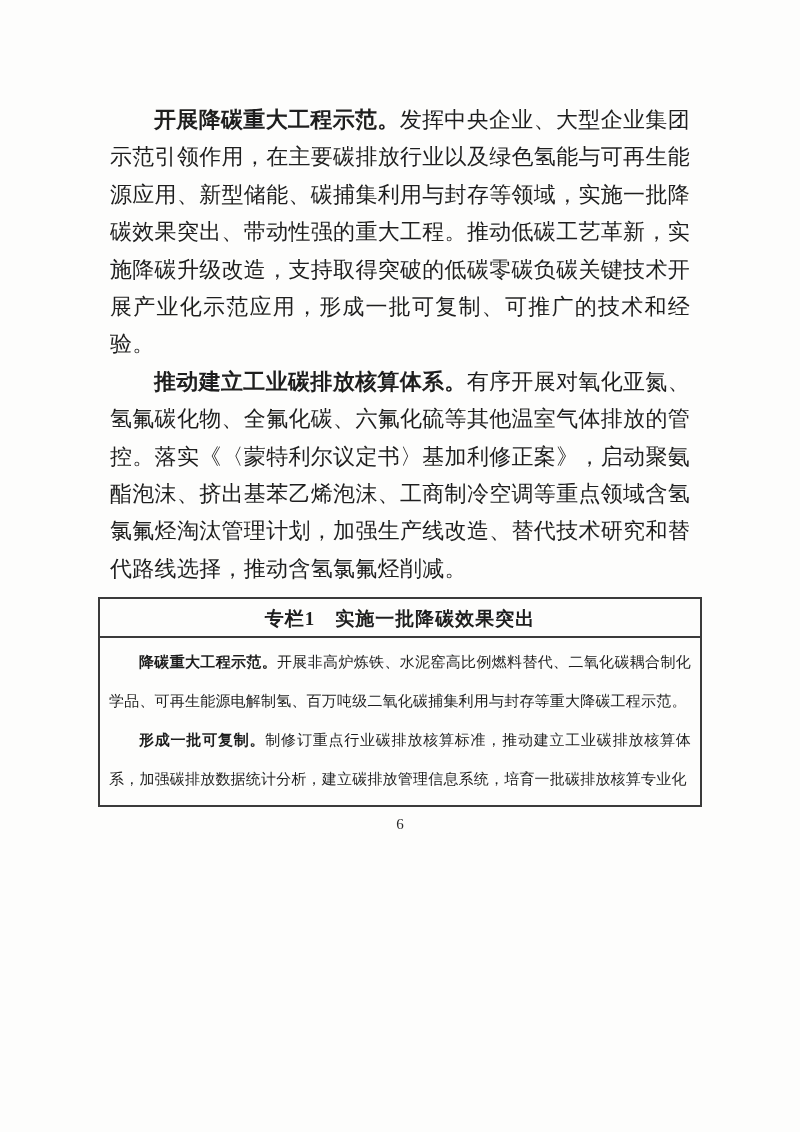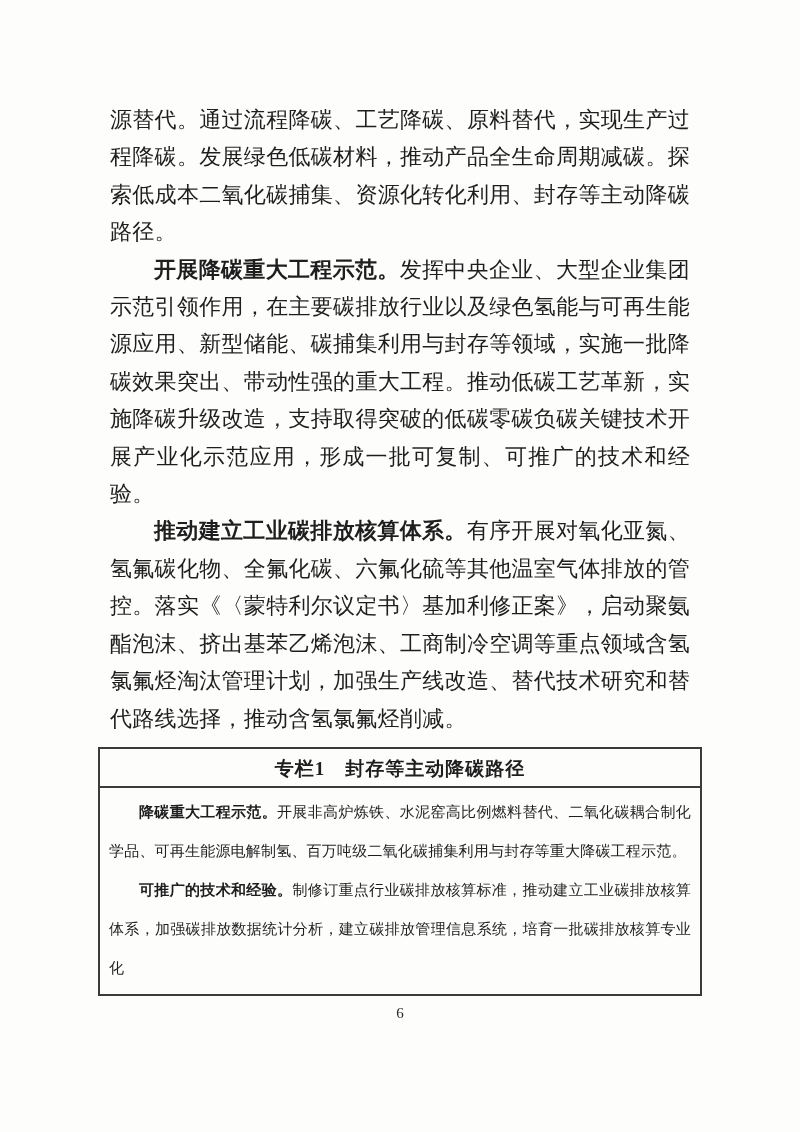--- a/index.html
+++ b/index.html
@@ -65,30 +65,29 @@
     margin-top: 9px;
     color: #2a2a2a;
   }
 </style>
 </head>
 <body>
 
 <div class="sheet">
   <div class="content">
 
-    <p class="par"><b class="lead"></b><span>源替代。通过流程降碳、工艺降碳、原料替代，实现生产过程降碳。发展绿色低碳材料，推动产品全生命周期减碳。探索低成本二氧化碳捕集、资源化转化利用、封存等主动降碳路径。</span></p>
 
     <p class="par indent"><b class="lead">开展降碳重大工程示范。</b><span>发挥中央企业、大型企业集团示范引领作用，在主要碳排放行业以及绿色氢能与可再生能源应用、新型储能、碳捕集利用与封存等领域，实施一批降碳效果突出、带动性强的重大工程。推动低碳工艺革新，实施降碳升级改造，支持取得突破的低碳零碳负碳关键技术开展产业化示范应用，形成一批可复制、可推广的技术和经验。</span></p>
 
     <p class="par indent"><b class="lead">推动建立工业碳排放核算体系。</b><span>有序开展对氧化亚氮、氢氟碳化物、全氟化碳、六氟化硫等其他温室气体排放的管控。落实《〈蒙特利尔议定书〉基加利修正案》，启动聚氨酯泡沫、挤出基苯乙烯泡沫、工商制冷空调等重点领域含氢氯氟烃淘汰管理计划，加强生产线改造、替代技术研究和替代路线选择，推动含氢氯氟烃削减。</span></p>
 
     <div class="callout">
-      <div class="callout-title">专栏1　封存等主动降碳路径</div>
+      <div class="callout-title">专栏1　实施一批降碳效果突出</div>
       <div class="callout-body">
         <p class="cpar"><b class="lead">降碳重大工程示范。</b><span>开展非高炉炼铁、水泥窑高比例燃料替代、二氧化碳耦合制化学品、可再生能源电解制氢、百万吨级二氧化碳捕集利用与封存等重大降碳工程示范。</span></p>
-        <p class="cpar"><b class="lead">可推广的技术和经验。</b><span>制修订重点行业碳排放核算标准，推动建立工业碳排放核算体系，加强碳排放数据统计分析，建立碳排放管理信息系统，培育一批碳排放核算专业化</span></p>
+        <p class="cpar"><b class="lead">形成一批可复制。</b><span>制修订重点行业碳排放核算标准，推动建立工业碳排放核算体系，加强碳排放数据统计分析，建立碳排放管理信息系统，培育一批碳排放核算专业化</span></p>
       </div>
     </div>
 
     <div class="page-footer">6</div>
 
   </div>
 </div>
 
 </body></html>

